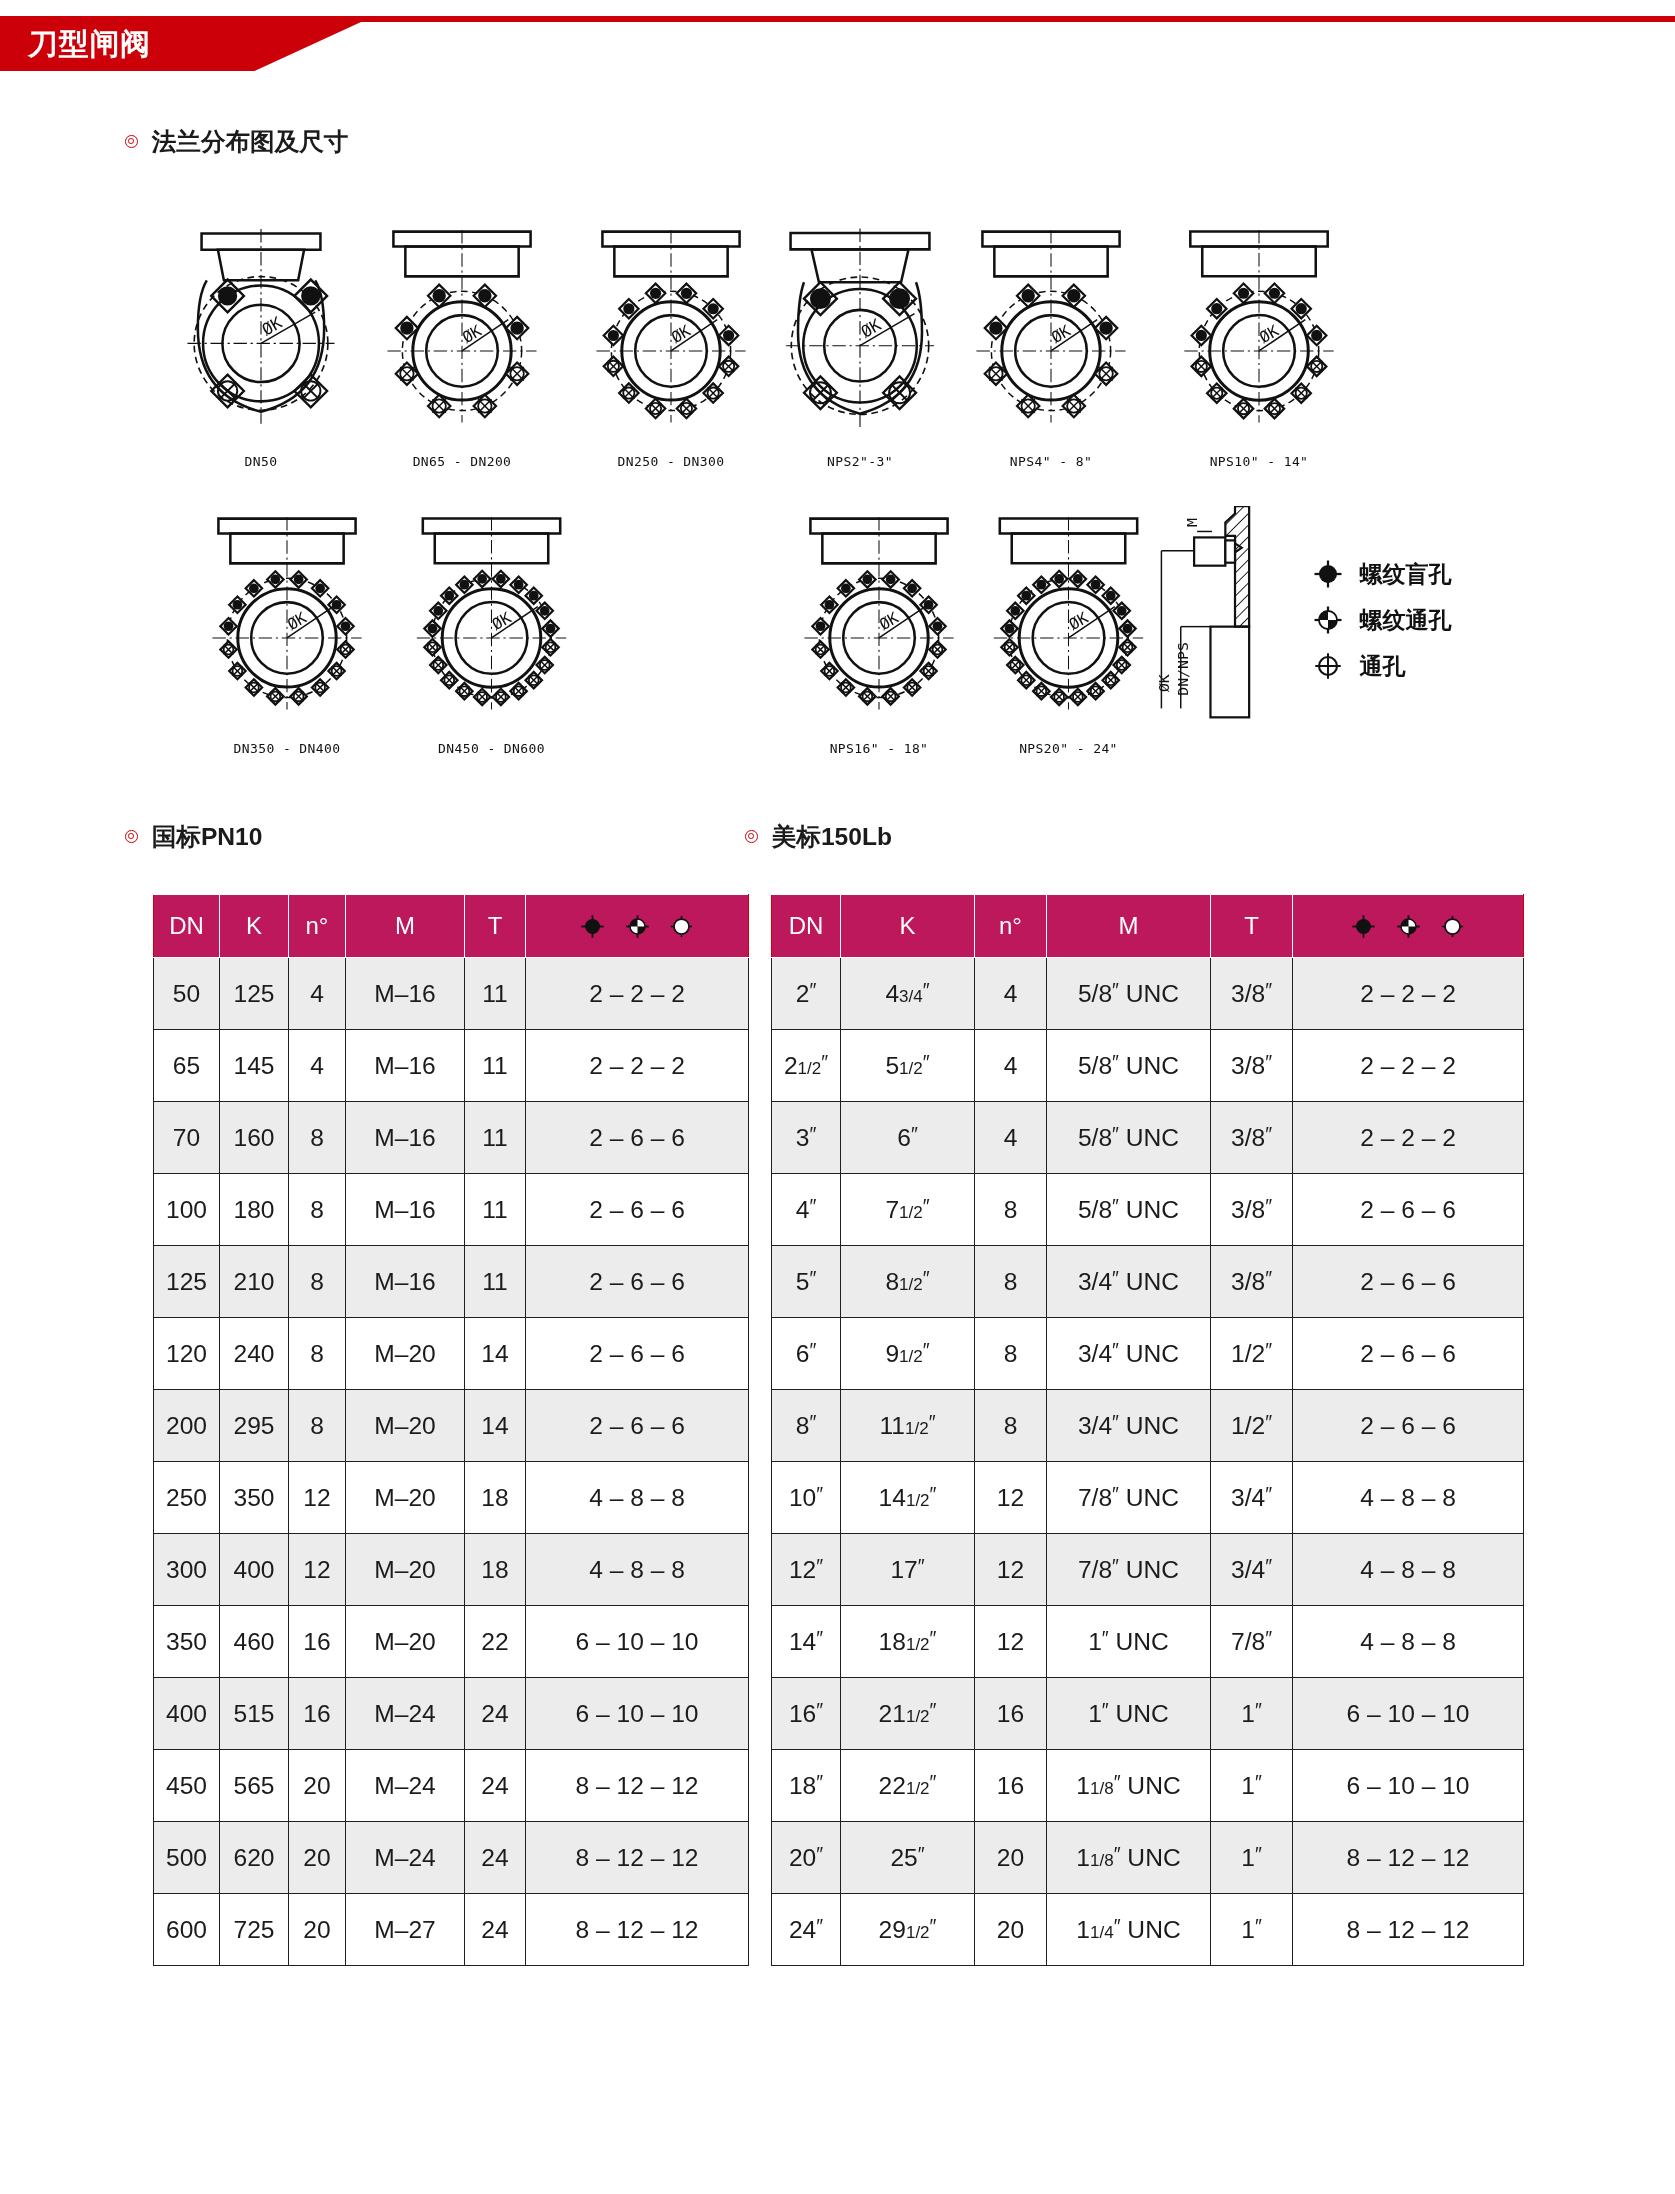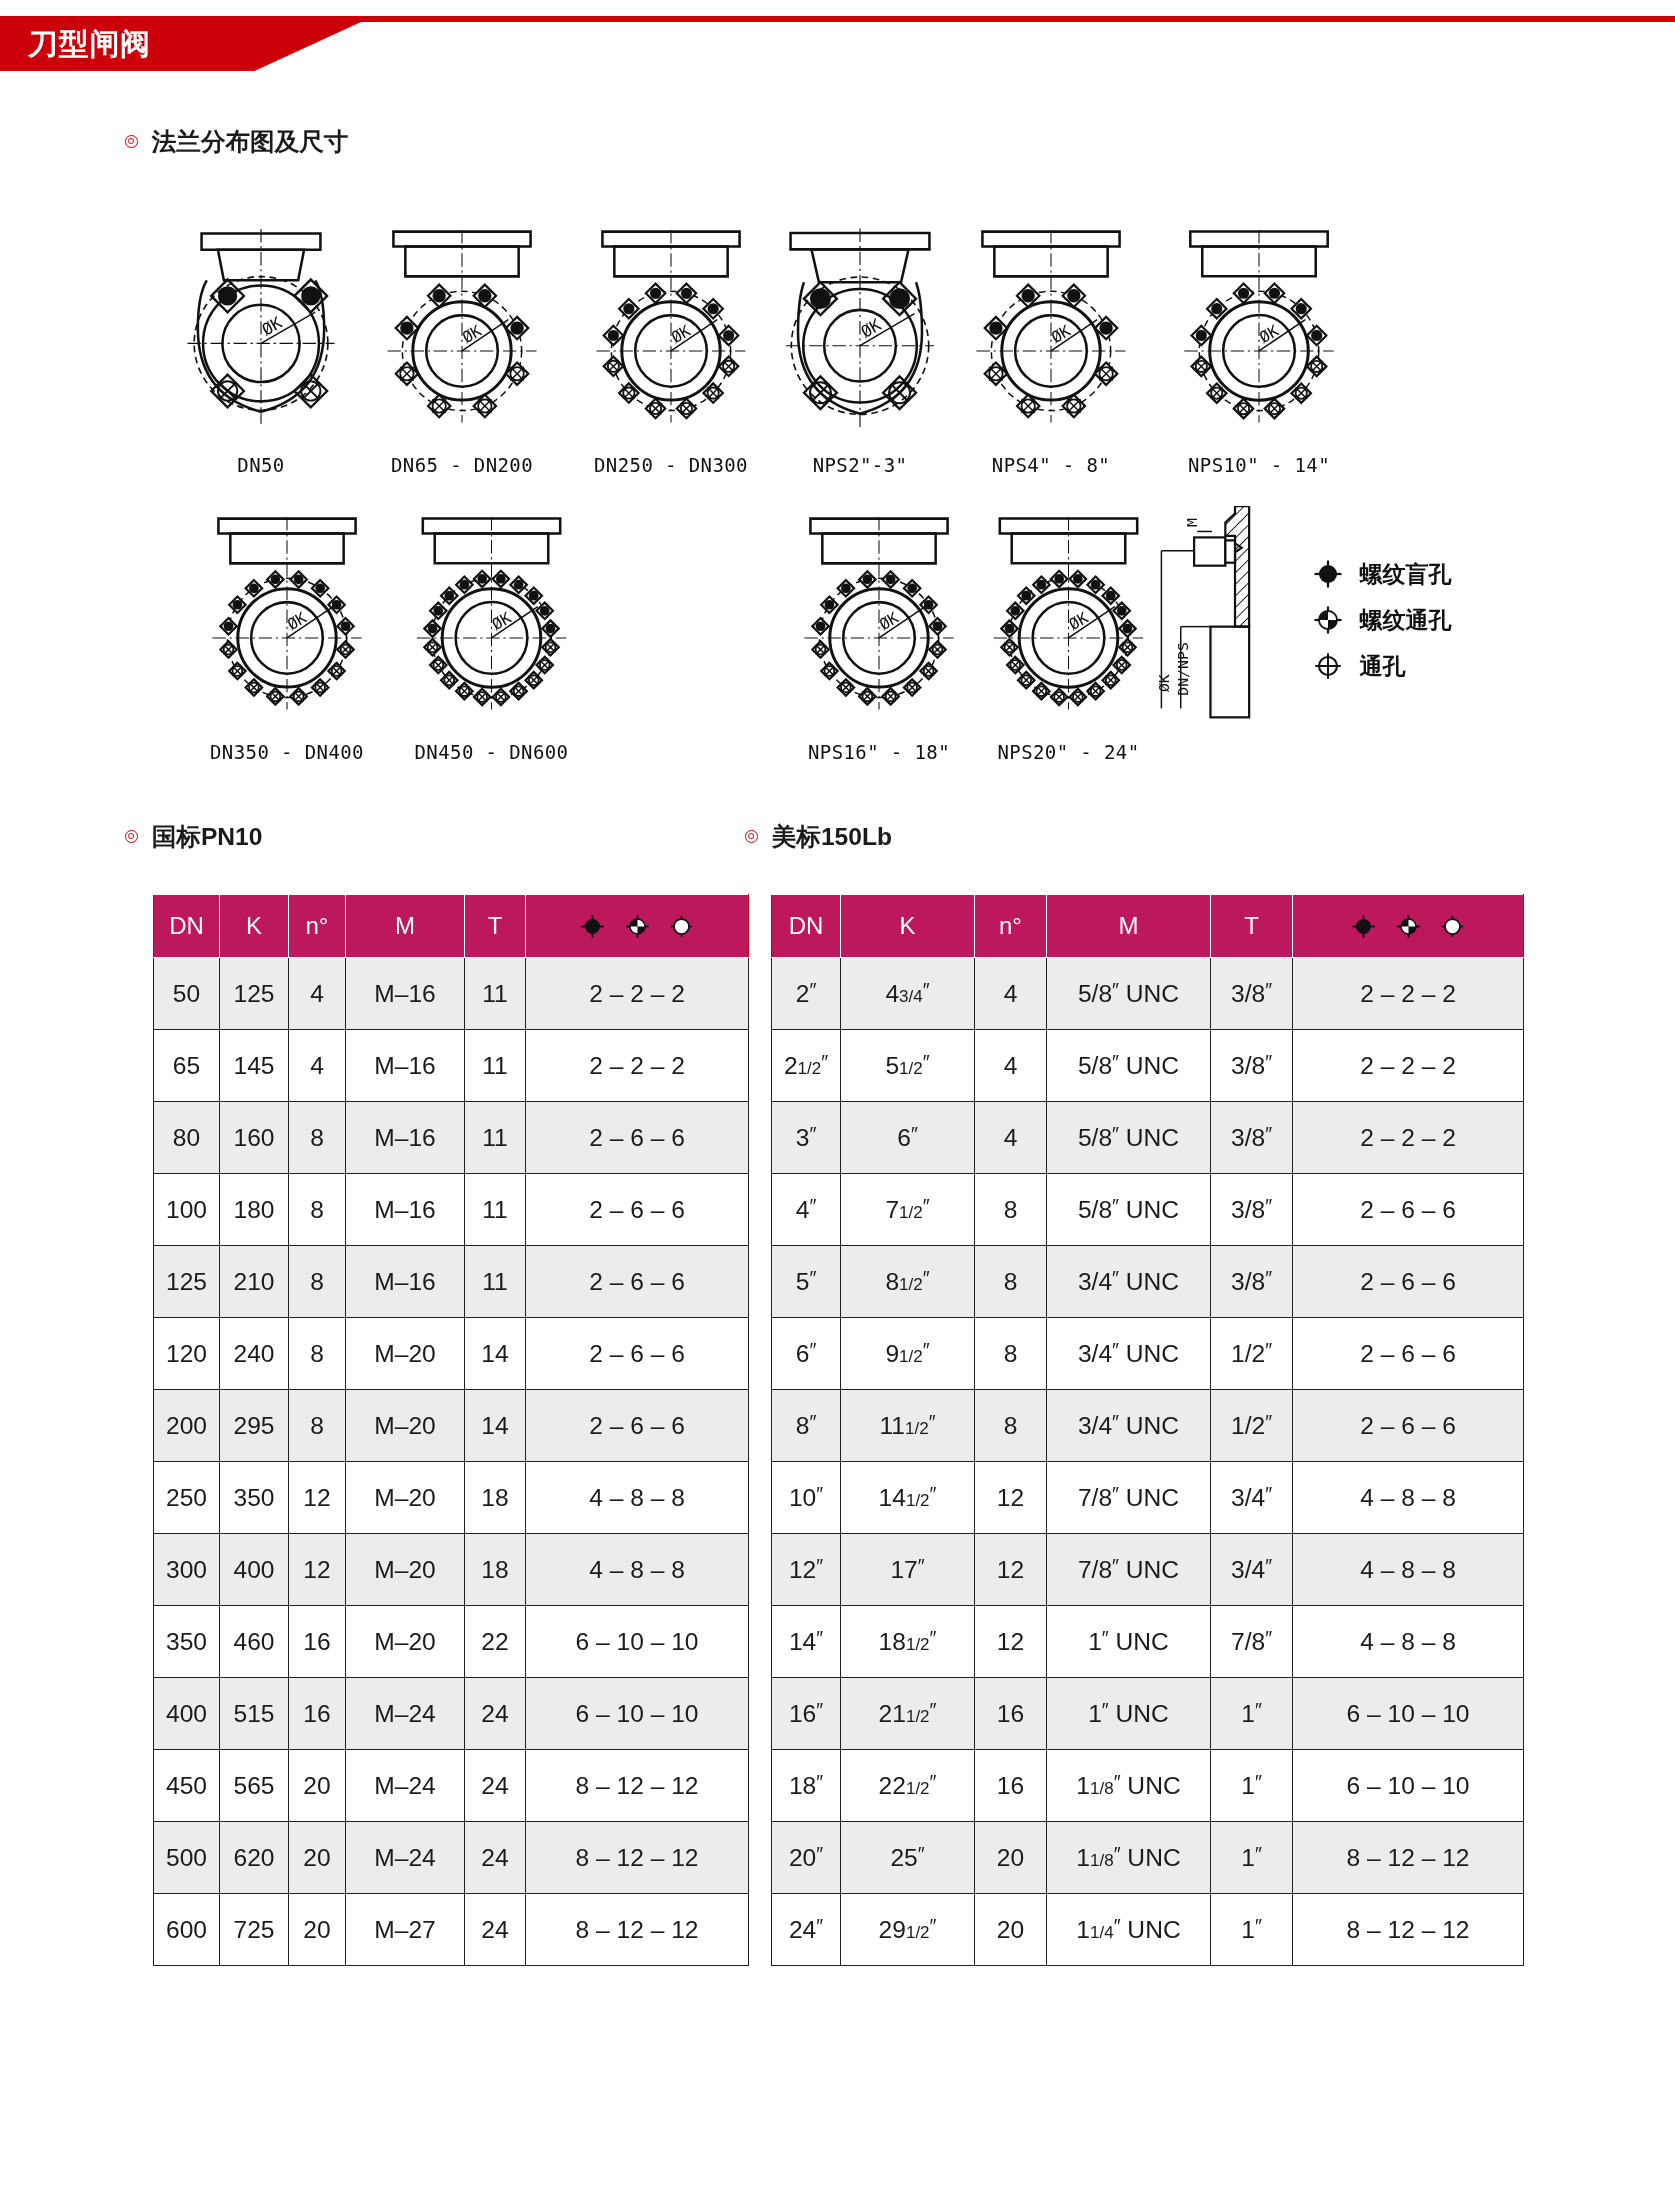--- a/index.html
+++ b/index.html
@@ -48,21 +48,21 @@
   #head-pn10 { left:125px; top:820px; }
   #head-150lb{ left:745px; top:820px; }
 
   
   .diagrams{ position:absolute; left:0; top:224px; width:1676px; height:536px; }
   .dia{ position:absolute; }
   .dia svg{ display:block; }
   .dia-cap{
     text-align:center; margin-top:6px;
     font-family:"DejaVu Sans Mono","Liberation Mono",monospace;
-    font-size:19px; color:#111; letter-spacing:0.4px; white-space:nowrap;
+    font-size:13px; color:#111; letter-spacing:0.4px; white-space:nowrap;
   }
 
   
   .legend{ position:absolute; left:1313px; top:551px; }
   .legend-row{ display:flex; align-items:center; gap:16.4px; height:46px; }
   .legend-text{ font-size:23px; font-weight:bold; color:#111; white-space:nowrap; }
 
   
   table{ border-collapse:collapse; position:absolute; }
   table td, table th{ border:1.5px solid #231f20; padding:0; }
@@ -791,21 +791,21 @@
       </tr>
       <tr>
         <td class="c-dn">65</td>
         <td class="c-k">145</td>
         <td class="c-n">4</td>
         <td class="c-m">M–16</td>
         <td class="c-t">11</td>
         <td class="c-h">2 – 2 – 2</td>
       </tr>
       <tr class="alt">
-        <td class="c-dn">80</td>
+        <td class="c-dn">70</td>
         <td class="c-k">160</td>
         <td class="c-n">8</td>
         <td class="c-m">M–16</td>
         <td class="c-t">11</td>
         <td class="c-h">2 – 6 – 6</td>
       </tr>
       <tr>
         <td class="c-dn">100</td>
         <td class="c-k">180</td>
         <td class="c-n">8</td>

